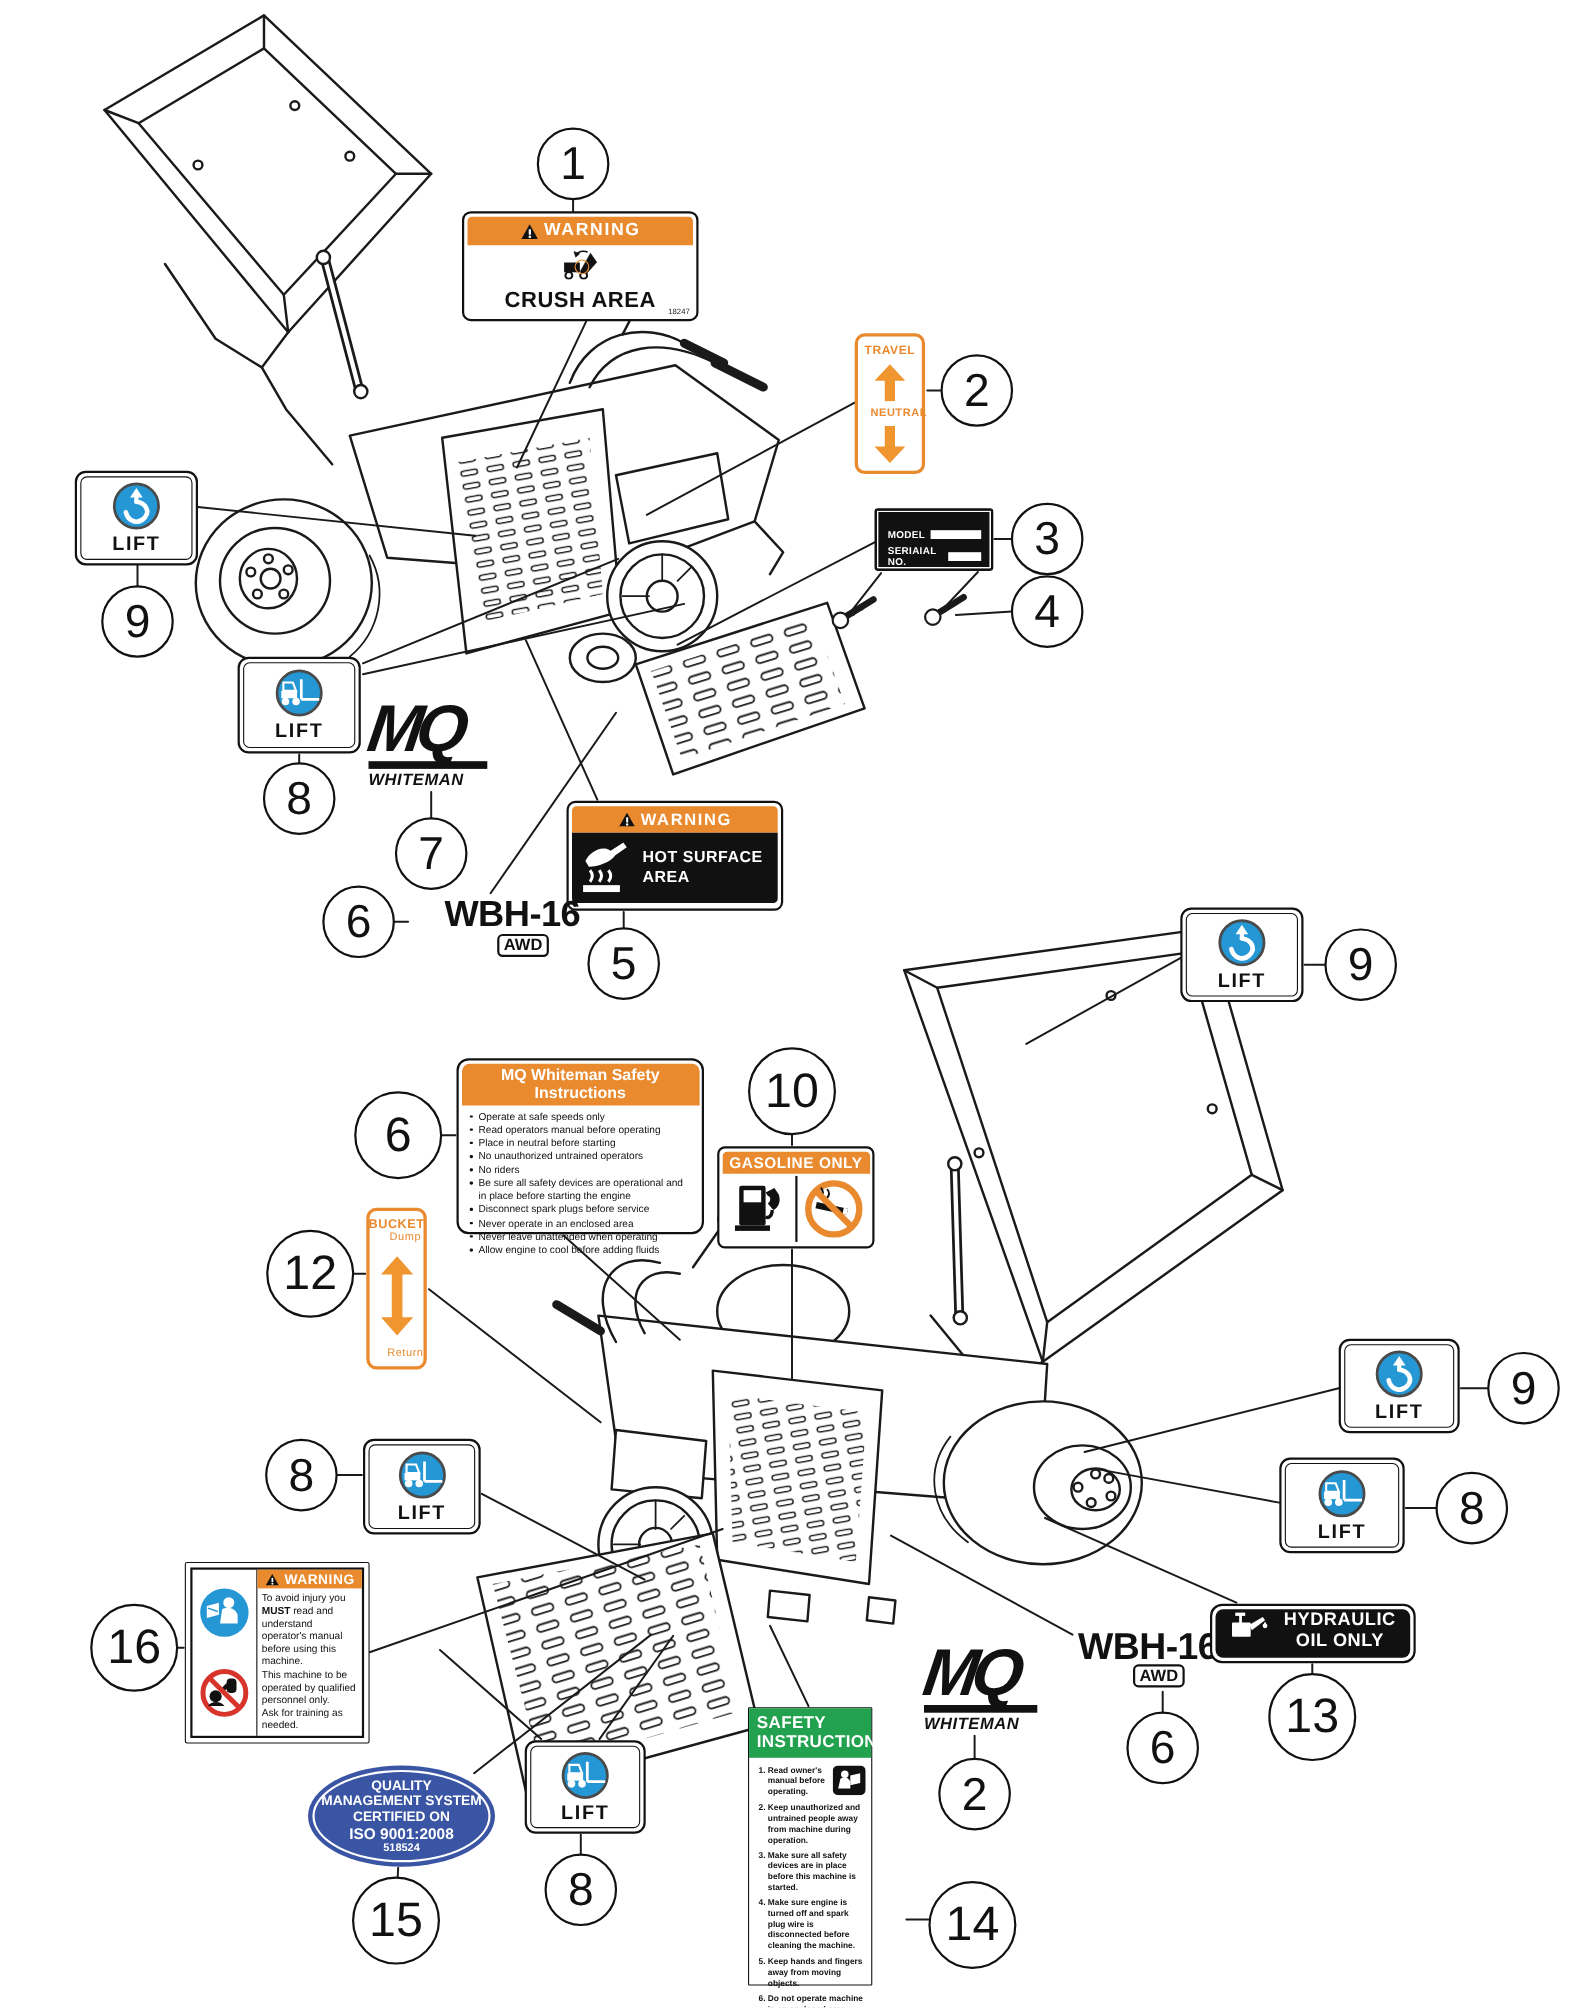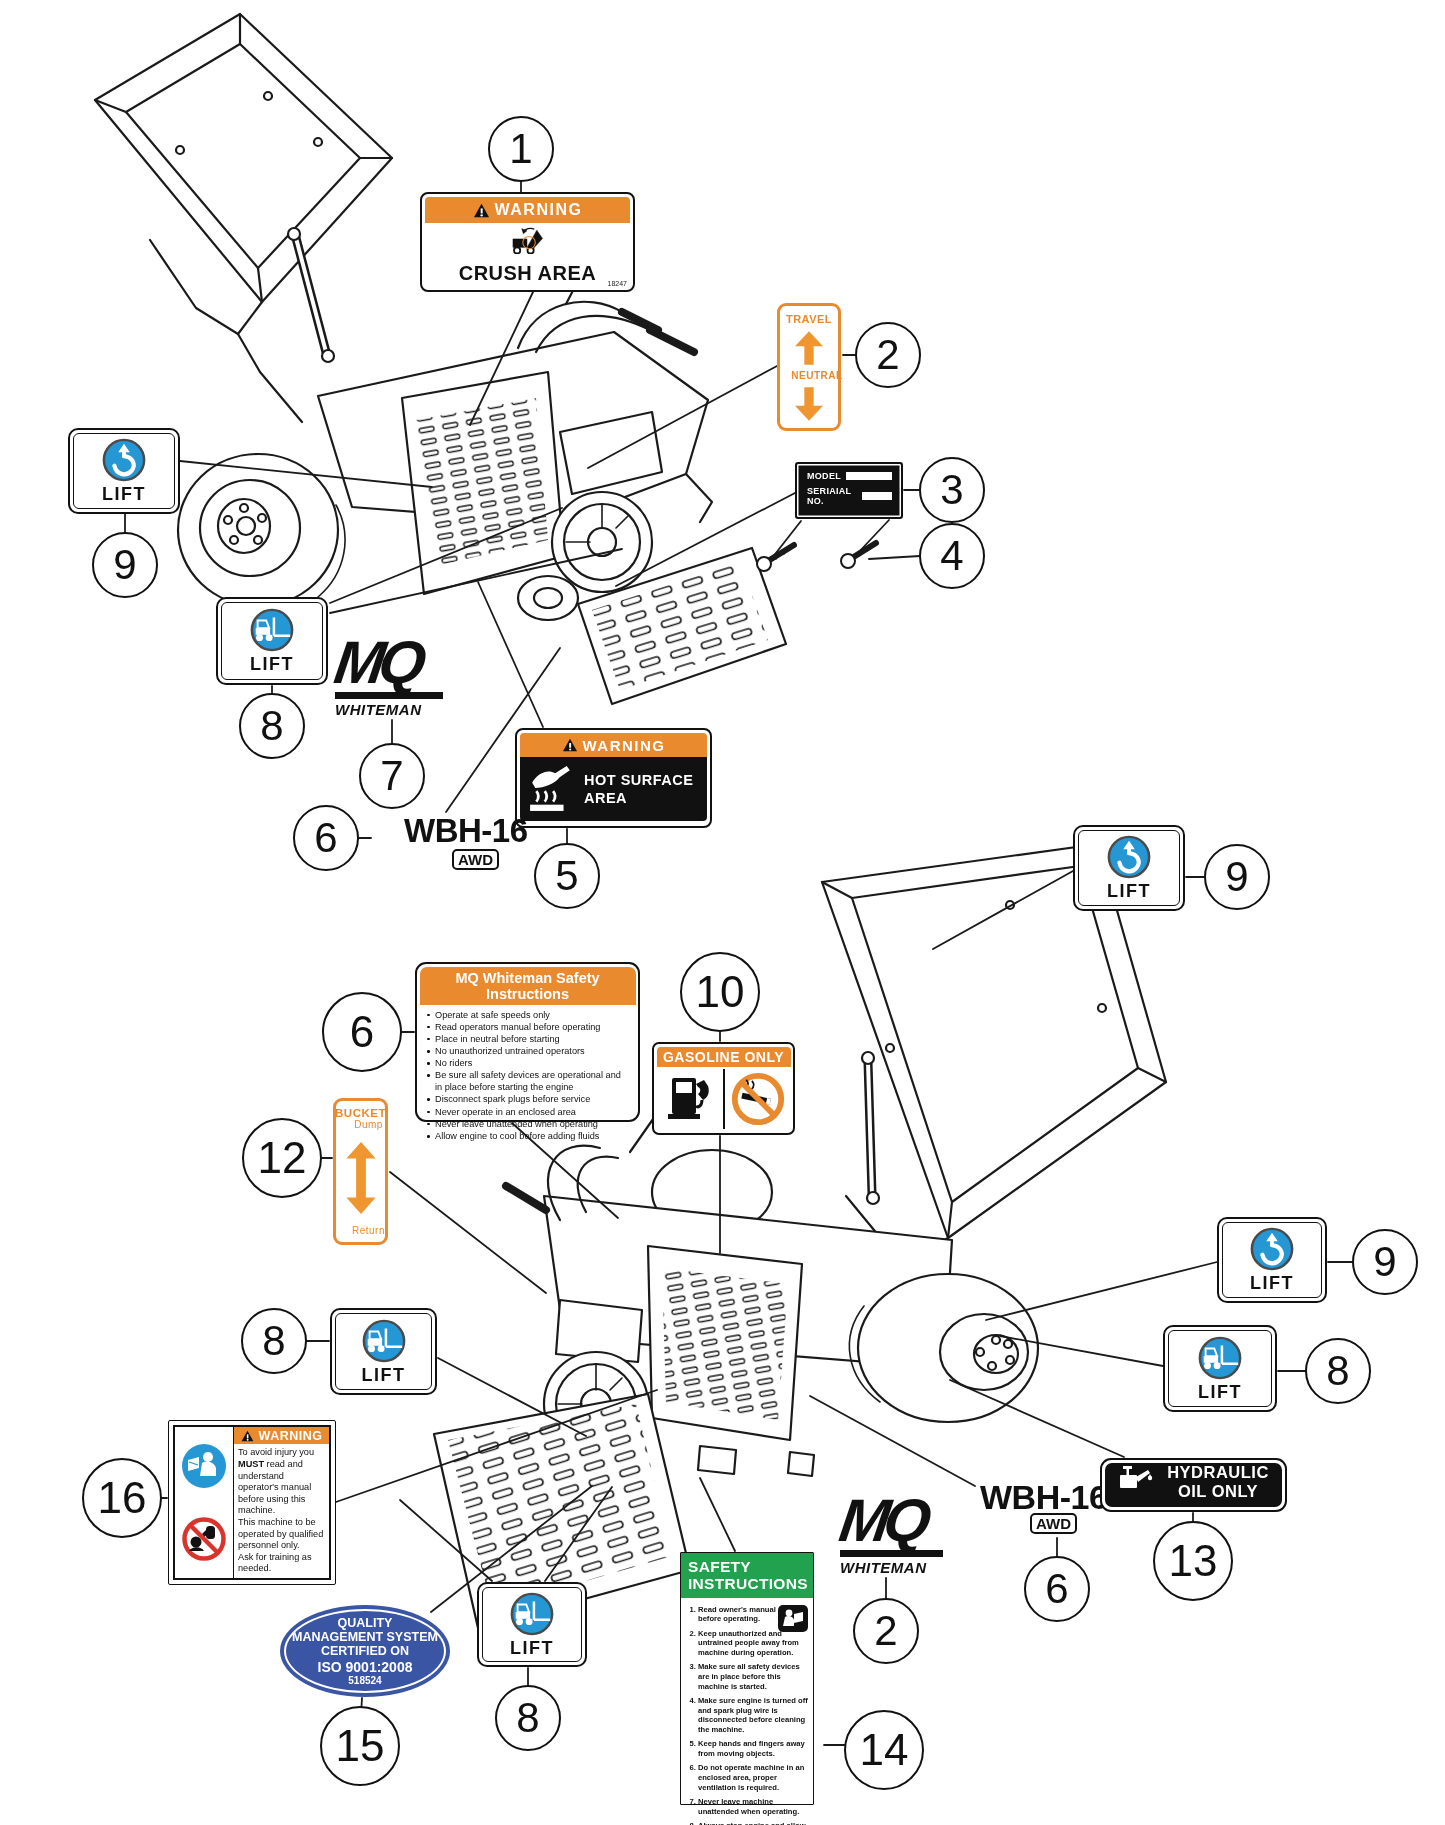--- a/index.html
+++ b/index.html
@@ -19,21 +19,21 @@
   .crush-body{display:flex;align-items:center;gap:8px;padding:2px 8px;height:60px;flex-direction:column;}
   .crush-txt{font-weight:900;font-size:20px;letter-spacing:0.5px;}
   .code{position:absolute;right:6px;bottom:3px;font-size:7px;color:#222;}
   
   .tn{border:3px solid #E98A2F;display:flex;flex-direction:column;align-items:center;justify-content:space-between;
       padding:7px 0;border-radius:9px;}
   .tn .olab{color:#E98A2F;font-weight:700;font-size:11px;letter-spacing:0.5px;}
   .tn .olab.sm{font-size:10px;margin-left:16px;}
   
   .mp{background:#111;border-radius:3px;box-shadow:inset 0 0 0 1.5px #fff;border:2px solid #111;
-      padding:7px 9px 0 10px;}
+      padding:17px 9px 0 10px;}
   .mp-row{display:flex;align-items:center;margin-bottom:5px;}
   .mp-row span{color:#fff;font-size:9px;font-weight:700;letter-spacing:0.3px;}
   .mp-bar{height:8px;background:#fff;margin-left:5px;}
   
   .hot .warn-head{height:24px;font-size:15px;}
   .hot-body{background:#111;margin:0 3px 3px 3px;border-radius:0 0 4px 4px;display:flex;align-items:center;
       gap:10px;padding:4px 8px;height:64px;box-sizing:border-box;}
   .hot-txt{color:#fff;font-weight:800;font-size:14.5px;line-height:1.25;letter-spacing:0.5px;}
   
   .wbh{position:absolute;font-weight:900;font-size:33px;letter-spacing:-0.5px;z-index:3;color:#111;margin-left:32px;}
@@ -552,21 +552,21 @@
 </div>
 
 <div class="iso" style="left:280px;top:1605px;width:170px;height:92px;">
   <div class="l1">QUALITY</div>
   <div class="l1">MANAGEMENT SYSTEM</div>
   <div class="l1">CERTIFIED ON</div>
   <div class="l4">ISO 9001:2008</div>
   <div class="l5">518524</div>
 </div>
 
-<div class="decal s14" style="left:680px;top:1552px;width:134px;height:253px;">
+<div class="decal s14" style="left:680px;top:1552px;width:113px;height:253px;">
   <div class="s14-head">SAFETY INSTRUCTIONS</div>
   <div class="s14-body">
     <svg class="s14-book" width="30" height="27" viewBox="0 0 30 27">
       <rect x="0" y="0" width="30" height="27" rx="5" fill="#111"></rect>
       <g fill="#fff">
         <circle cx="11" cy="8" r="3.4"></circle>
         <path d="M7,12 C10,10 15,11 16,15 L16,21 L5,21 Z"></path>
         <path d="M16,9 L25,7 L25,16 L16,18 Z"></path>
       </g>
     </svg>

